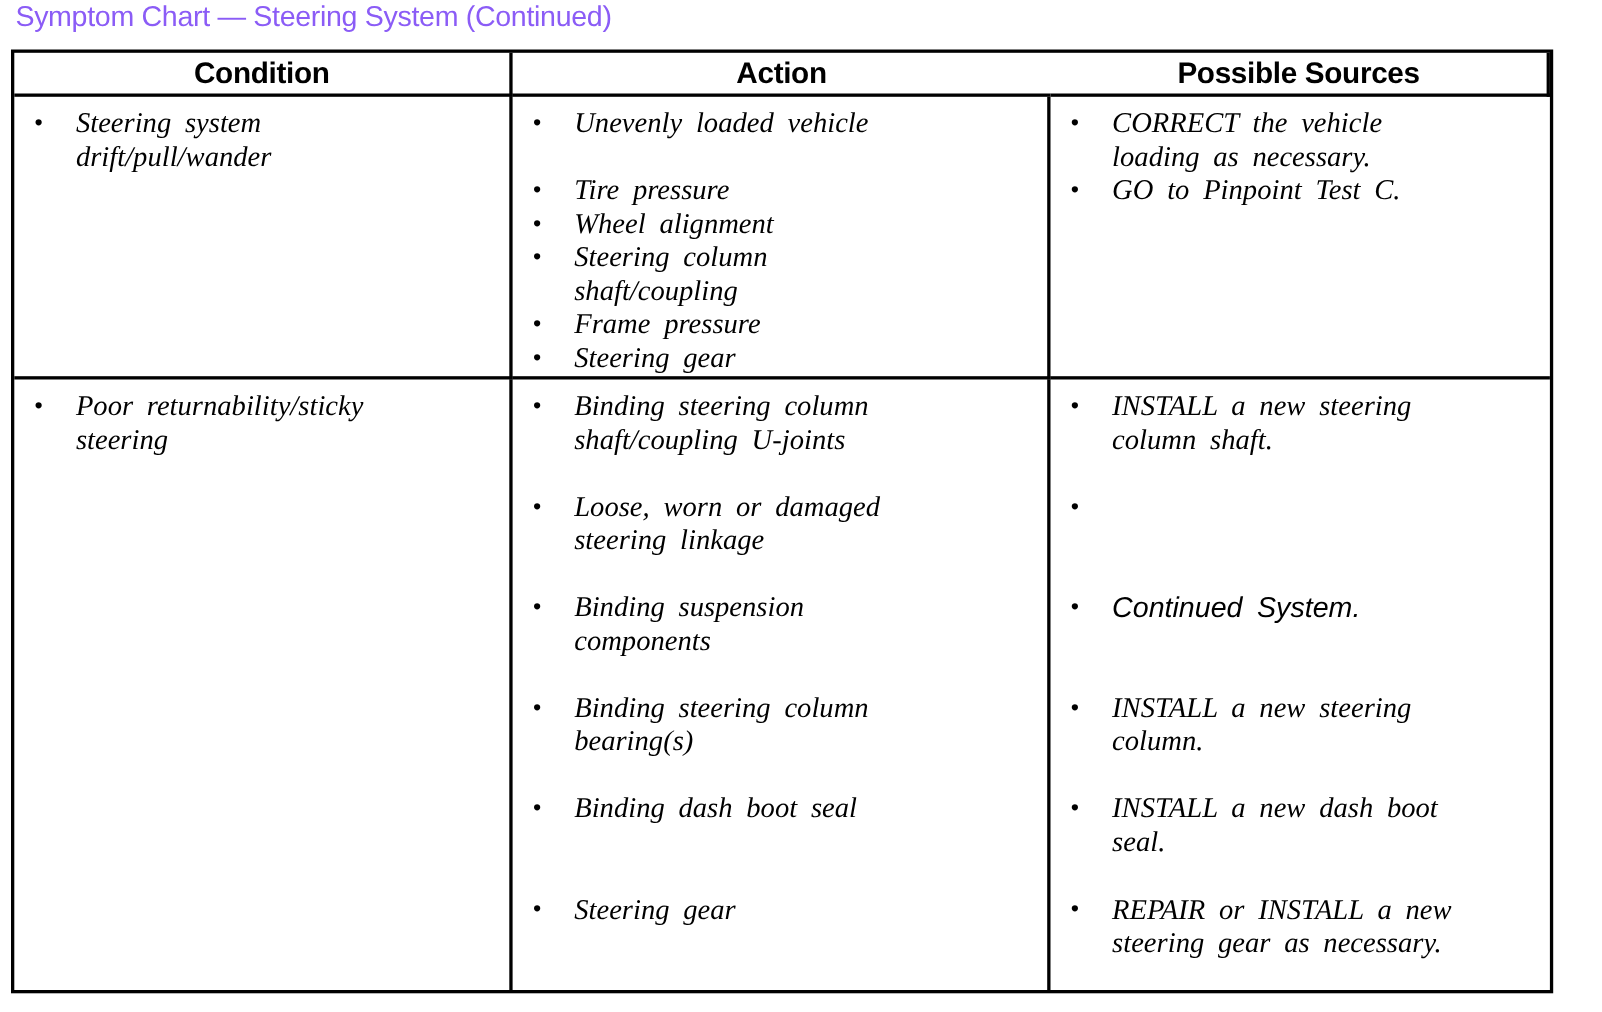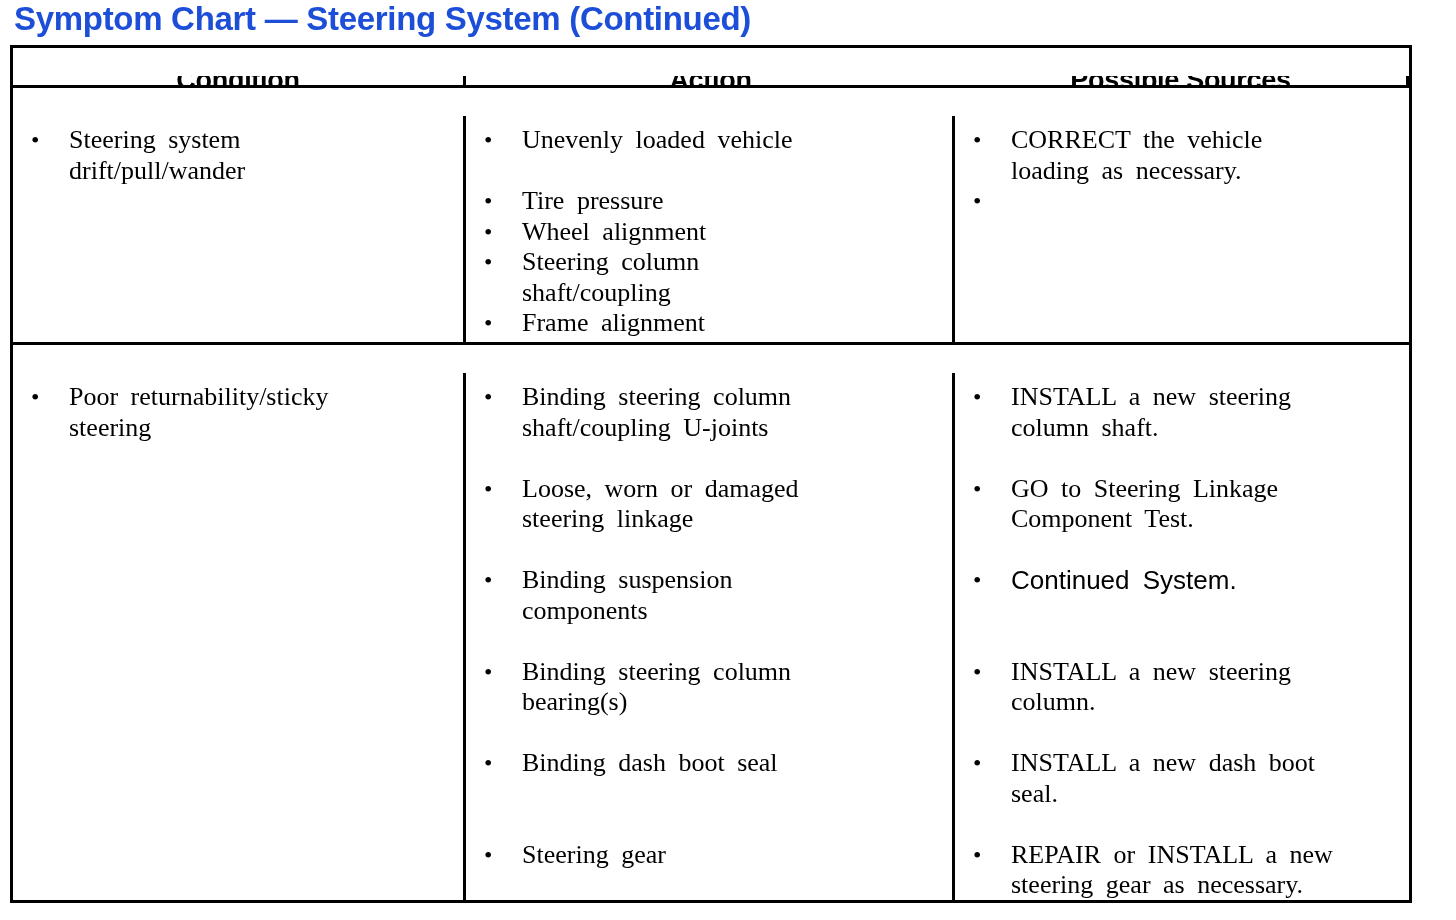--- a/index.html
+++ b/index.html
@@ -10,39 +10,39 @@
     height: 920px;
     background: #ffffff;
     color: #000000;
     overflow: hidden;
   }
   .title {
     position: absolute;
     left: 14px;
     top: 0px;
     font-family: "Liberation Sans", sans-serif;
-    font-weight: bold;
-    font-size: 33px;
+    font-weight: normal;
+    font-size: 26px;
     letter-spacing: -0.3px;
-    color: #1d4ed8;
+    color: #8b5cf6;
     white-space: nowrap;
   }
   .sym-table {
     position: absolute;
     left: 10px;
     top: 45px;
     width: 1402px;
     height: 858px;
     border: 3px solid #000000;
     display: grid;
     grid-template-columns: 453px 489px 454px;
     grid-template-rows: 40px 257px 1fr;
     background: #ffffff;
   }
-  .cell { overflow: hidden; margin-top: 28px; }
+  .cell { overflow: hidden; }
   .c1, .c2 { border-right: 3px solid #000000; }
   .th {
     border-bottom: 3px solid #000000;
     display: flex;
     align-items: center;
     justify-content: center;
     font-family: "Liberation Sans", sans-serif;
     font-weight: bold;
     font-size: 27px;
     letter-spacing: -0.3px;
@@ -63,20 +63,21 @@
   .bullet {
     flex: none;
     width: 38px;
     font-size: 24px;
     line-height: 30.5px;
   }
   .itext {
     flex: 1;
     white-space: pre-line;
     word-spacing: 6px;
+    font-style: italic;
   }
   .gap2 { min-height: 61px; }
   .slot3 { min-height: 91.5px; }
   .ref { font-family: "Liberation Sans", sans-serif; }
 </style>
 </head>
 <body>
 
 <div class="page">
   <div class="title">Symptom Chart — Steering System (Continued)</div>
@@ -105,35 +106,36 @@
           <span class="bullet">•</span>
           <span class="itext">Wheel alignment</span>
         </div>
         <div class="item">
           <span class="bullet">•</span>
           <span class="itext">Steering column
 shaft/coupling</span>
         </div>
         <div class="item">
           <span class="bullet">•</span>
-          <span class="itext">Frame alignment</span>
+          <span class="itext">Frame pressure</span>
         </div>
         <div class="item">
           <span class="bullet">•</span>
           <span class="itext">Steering gear</span>
         </div>
       </div>
       <div class="cell bd c3 rb">
         <div class="item gap2">
           <span class="bullet">•</span>
           <span class="itext">CORRECT the vehicle
 loading as necessary.</span>
         </div>
         <div class="item">
           <span class="bullet">•</span>
+          <span class="itext">GO to Pinpoint Test C.</span>
         </div>
       </div>
       <div class="cell bd c1">
         <div class="item">
           <span class="bullet">•</span>
           <span class="itext">Poor returnability/sticky
 steering</span>
         </div>
       </div>
       <div class="cell bd c2">
@@ -167,22 +169,20 @@
         </div>
       </div>
       <div class="cell bd c3">
         <div class="item slot3">
           <span class="bullet">•</span>
           <span class="itext">INSTALL a new steering
 column shaft.</span>
         </div>
         <div class="item slot3">
           <span class="bullet">•</span>
-          <span class="itext">GO to Steering Linkage
-Component Test.</span>
         </div>
         <div class="item slot3">
           <span class="bullet">•</span>
           <span class="itext"><span class="ref">Continued System.</span></span>
         </div>
         <div class="item slot3">
           <span class="bullet">•</span>
           <span class="itext">INSTALL a new steering
 column.</span>
         </div>

